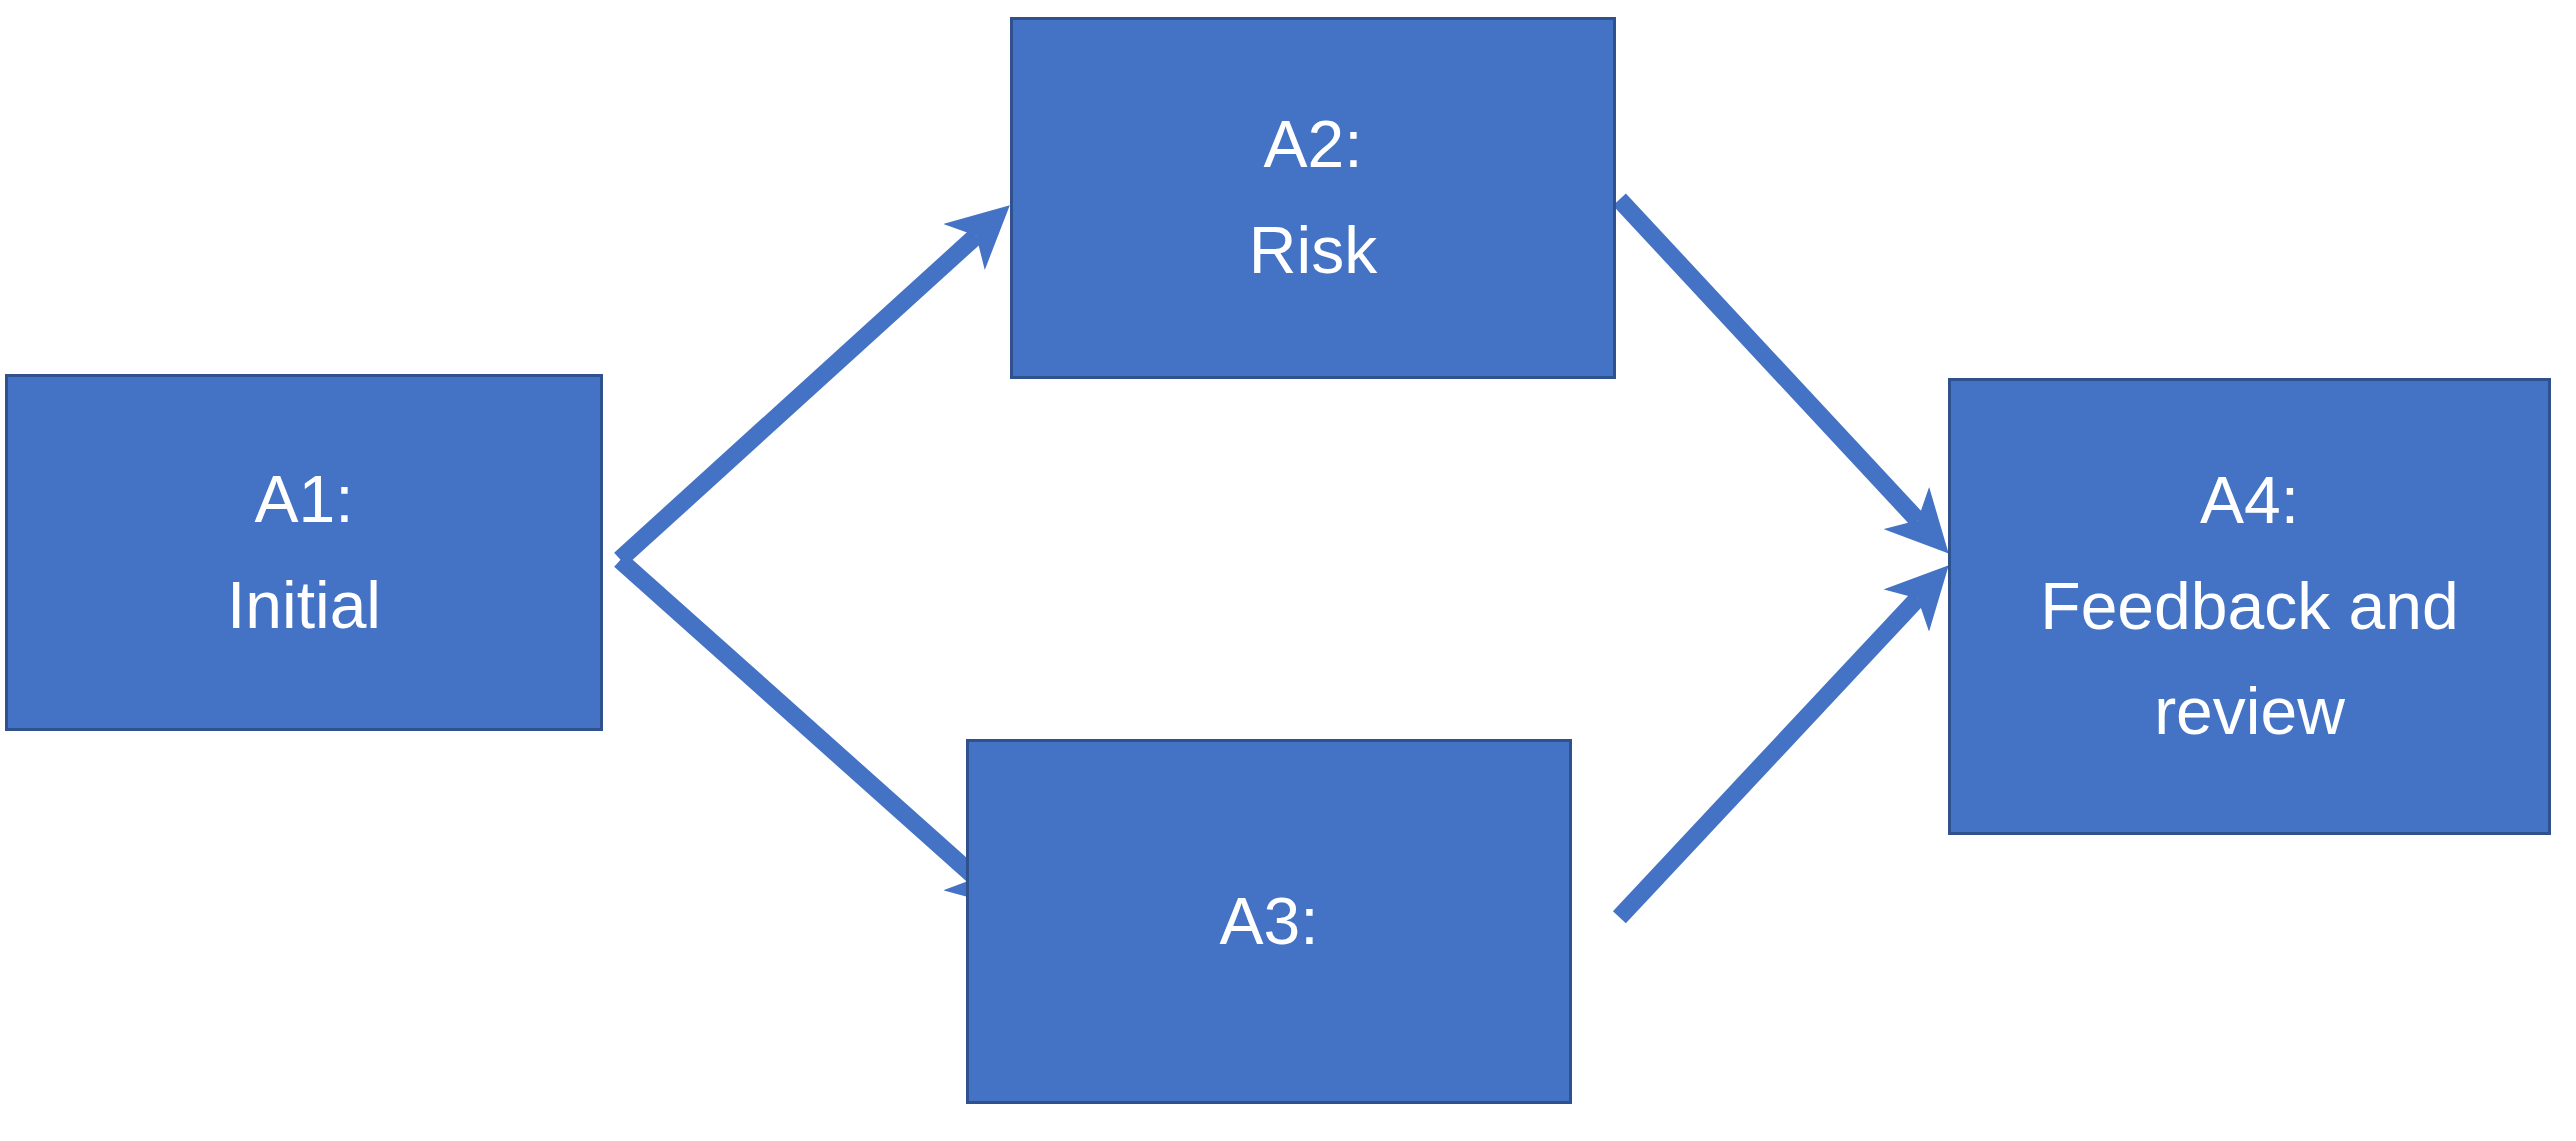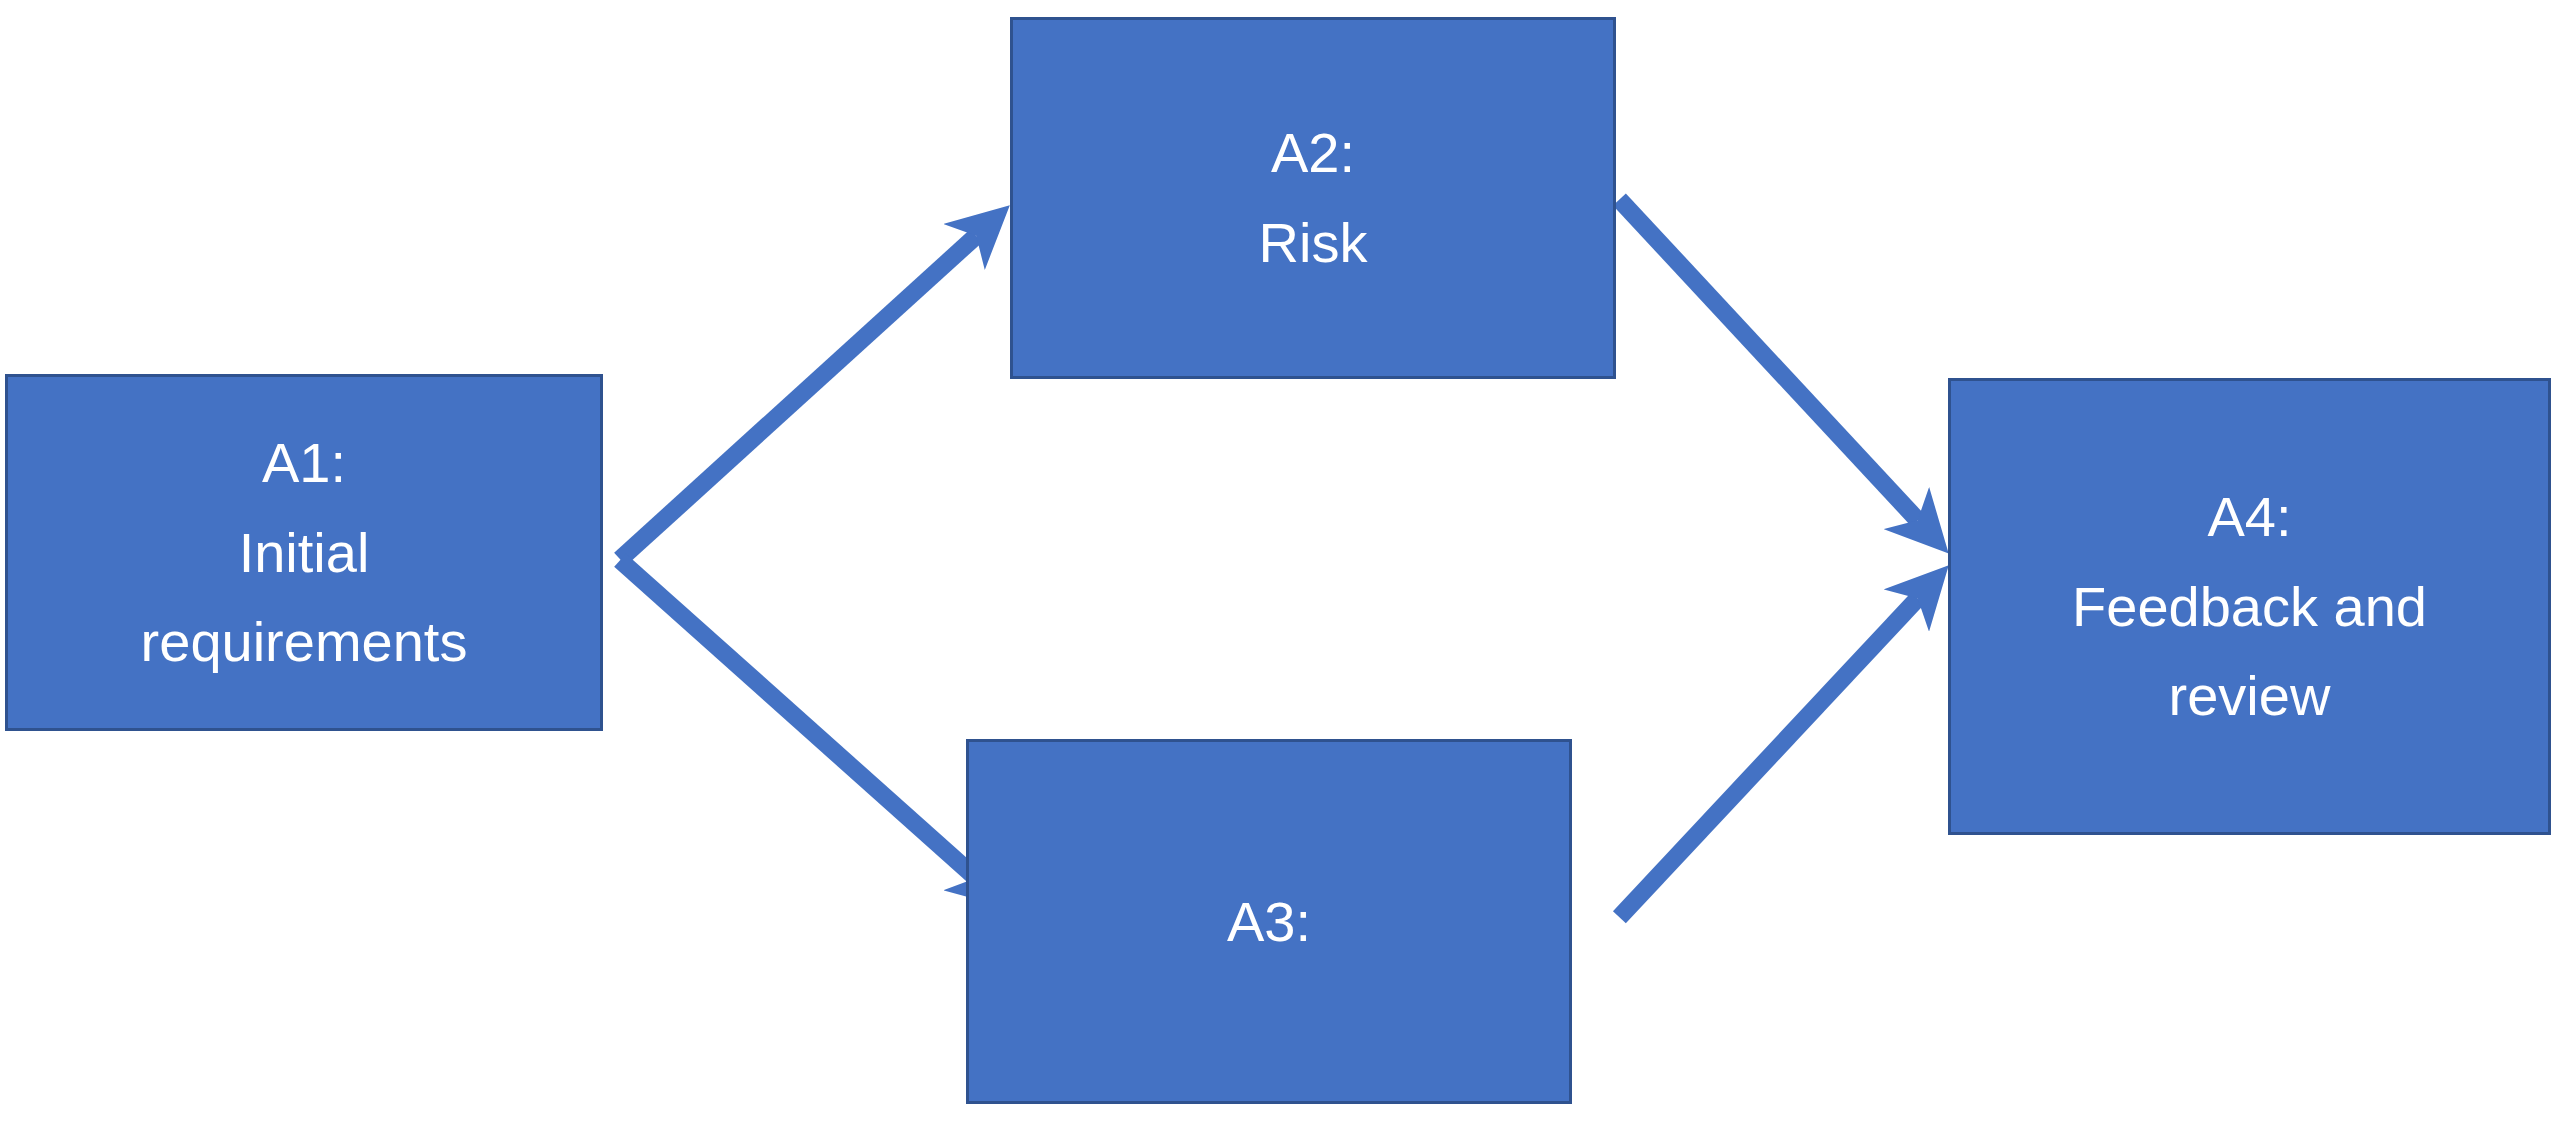--- a/index.html
+++ b/index.html
@@ -27,21 +27,21 @@
     position: absolute;
     box-sizing: border-box;
     background: #4472C4;
     border: 3.7px solid #2F528F;
     color: #ffffff;
     display: flex;
     flex-direction: column;
     align-items: center;
     justify-content: center;
     text-align: center;
-    font-size: 56px;
+    font-size: 66px;
     line-height: 1.6;
     font-weight: 400;
   }
   .node-a1 { left: 5px;   top: 374px; width: 598px; height: 357px; }
   .node-a2 { left: 1010px; top: 17px;  width: 606px; height: 362px; }
   .node-a3 { left: 966px; top: 739px; width: 606px; height: 365px; }
   .node-a4 { left: 1948px; top: 378px; width: 603px; height: 457px; }
   .node-line { display: block; white-space: nowrap; }
 </style>
 </head>
@@ -57,21 +57,20 @@
     </defs>
     <line x1="665" y1="600" x2="1047" y2="253" stroke="#4472C4" stroke-width="19" marker-end="url(#ah)"></line>
     <line x1="665" y1="601" x2="1047" y2="942" stroke="#4472C4" stroke-width="19" marker-end="url(#ah)"></line>
     <line x1="1737" y1="214" x2="2057" y2="558" stroke="#4472C4" stroke-width="19" marker-end="url(#ah)"></line>
     <line x1="1737" y1="984" x2="2057" y2="642" stroke="#4472C4" stroke-width="19" marker-end="url(#ah)"></line>
   </svg>
 
   <div class="node node-a1">
     <span class="node-line">A1:</span>
     <span class="node-line">Initial</span>
-    <span class="node-line">requirements</span>
   </div>
 
   <div class="node node-a2">
     <span class="node-line">A2:</span>
     <span class="node-line">Risk</span>
   </div>
 
   <div class="node node-a3">
     <span class="node-line">A3:</span>
   </div>

